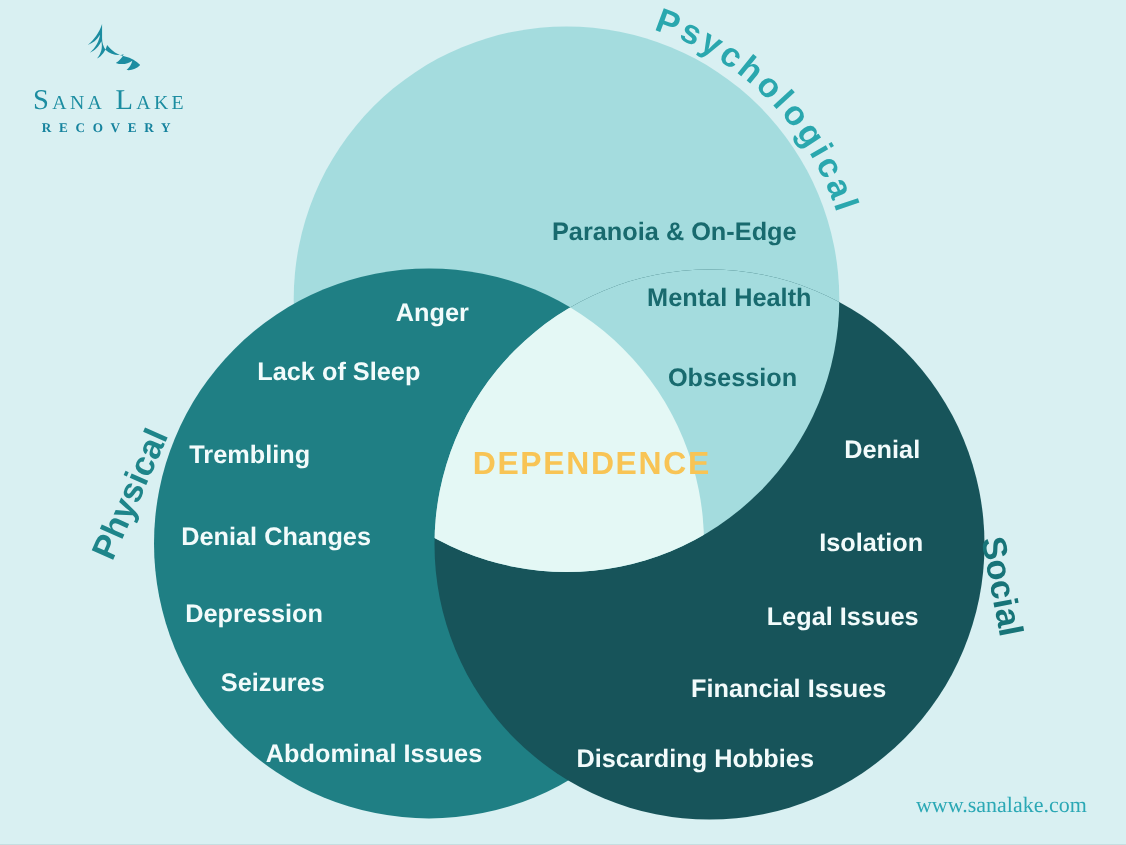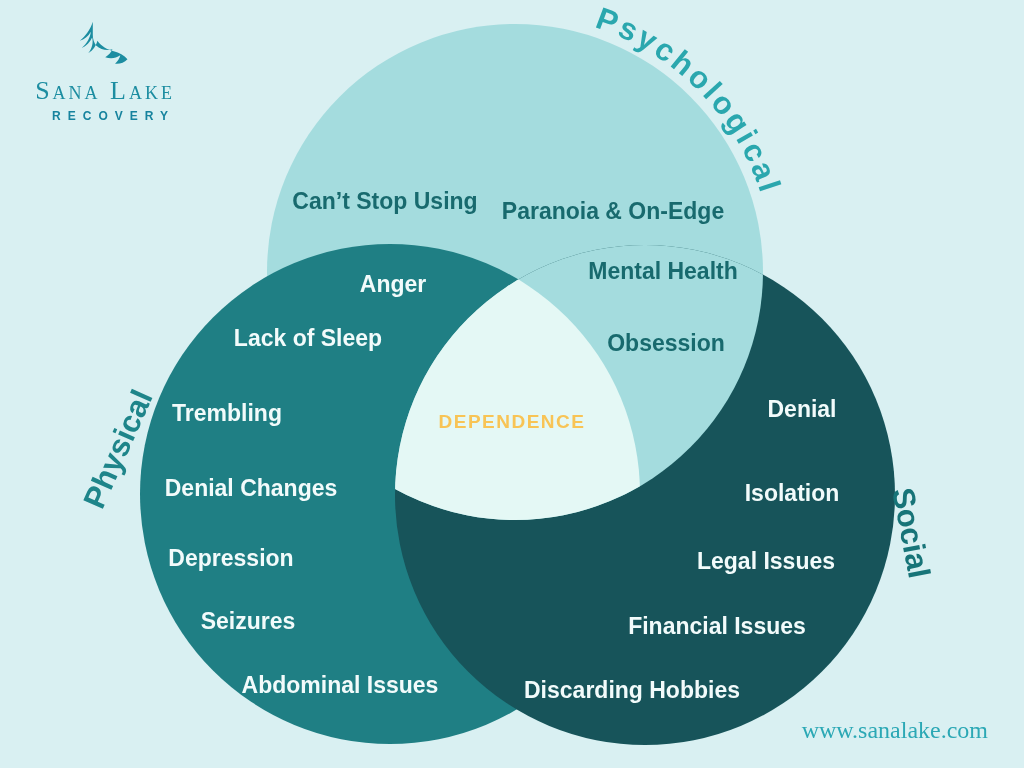--- a/index.html
+++ b/index.html
@@ -16,49 +16,49 @@
     font-family:"Liberation Sans","DejaVu Sans",sans-serif;
     font-size:31px;font-weight:700;fill:#2aa7ae;letter-spacing:3px;
   }
   .item{
     position:absolute;transform:translate(-50%,-50%);
     white-space:nowrap;font-weight:700;font-size:23px;line-height:1;
   }
   .item.dark{color:#186a6e;}
   .item.light{color:#f2fbfb;}
   .center-label{
-    position:absolute;left:512px;top:422px;transform:translate(-50%,-50%);
-    font-size:19px;font-weight:800;letter-spacing:1.5px;color:#f8c455;white-space:nowrap;
+    position:absolute;left:538px;top:422px;transform:translate(-50%,-50%);
+    font-size:29px;font-weight:800;letter-spacing:1.5px;color:#f8c455;white-space:nowrap;
   }
   .axis-label{
     position:absolute;white-space:nowrap;font-weight:700;font-size:31px;line-height:1;
   }
   .axis-label.physical{
     left:118px;top:449px;transform:translate(-50%,-50%) rotate(-66deg);color:#1e858a;
   }
   .axis-label.social{
     left:911px;top:533px;transform:translate(-50%,-50%) rotate(79deg);color:#177478;
   }
   .logo{
-    position:absolute;left:25px;top:20px;width:150px;text-align:right;color:#1c8da1;
+    position:absolute;left:25px;top:20px;width:150px;text-align:center;color:#1c8da1;
   }
   .logo .bird{display:block;margin:0 auto 2px auto;}
   .brand-name{
     font-family:"Liberation Serif","DejaVu Serif",serif;
     font-variant:small-caps;font-size:26px;letter-spacing:3px;color:#1c8da1;line-height:1;
   }
   .brand-tagline{
-    font-family:Liberation Sans, sans-serif;
+    font-family:Liberation Serif, serif;
     text-transform:uppercase;font-size:12px;font-weight:700;letter-spacing:7px;
     color:#16839e;margin-top:6px;line-height:1;
   }
   .website{
     position:absolute;right:36px;bottom:24px;
     font-family:"Liberation Serif","DejaVu Serif",serif;
-    font-size:24px;color:#2ba8b5;white-space:nowrap;
+    font-size:20px;color:#2ba8b5;white-space:nowrap;
   }
 </style>
 </head>
 <body>
 
 <div class="stage">
 
   <svg class="venn-svg" viewBox="0 0 1024 768" aria-hidden="true">
     <defs>
       <clipPath id="clip-social">
@@ -105,21 +105,20 @@
         C79 58 71 59 63 56
         C68 53 72 49 74 44
         C65 47 56 44 49 38
         C46 34 44 28 44 22
         Z"></path>
     </svg>
     <div class="brand-name">Sana Lake</div>
     <div class="brand-tagline">Recovery</div>
   </div>
 
-  <div class="item dark" style="left:385px;top:201px">Can’t Stop Using</div>
   <div class="item dark" style="left:613px;top:211px">Paranoia &amp; On-Edge</div>
   <div class="item dark" style="left:663px;top:271px">Mental Health</div>
   <div class="item dark" style="left:666px;top:343px">Obsession</div>
 
   <div class="item light" style="left:393px;top:284px">Anger</div>
   <div class="item light" style="left:308px;top:338px">Lack of Sleep</div>
   <div class="item light" style="left:227px;top:413px">Trembling</div>
   <div class="item light" style="left:251px;top:488px">Denial Changes</div>
   <div class="item light" style="left:231px;top:558px">Depression</div>
   <div class="item light" style="left:248px;top:621px">Seizures</div>

